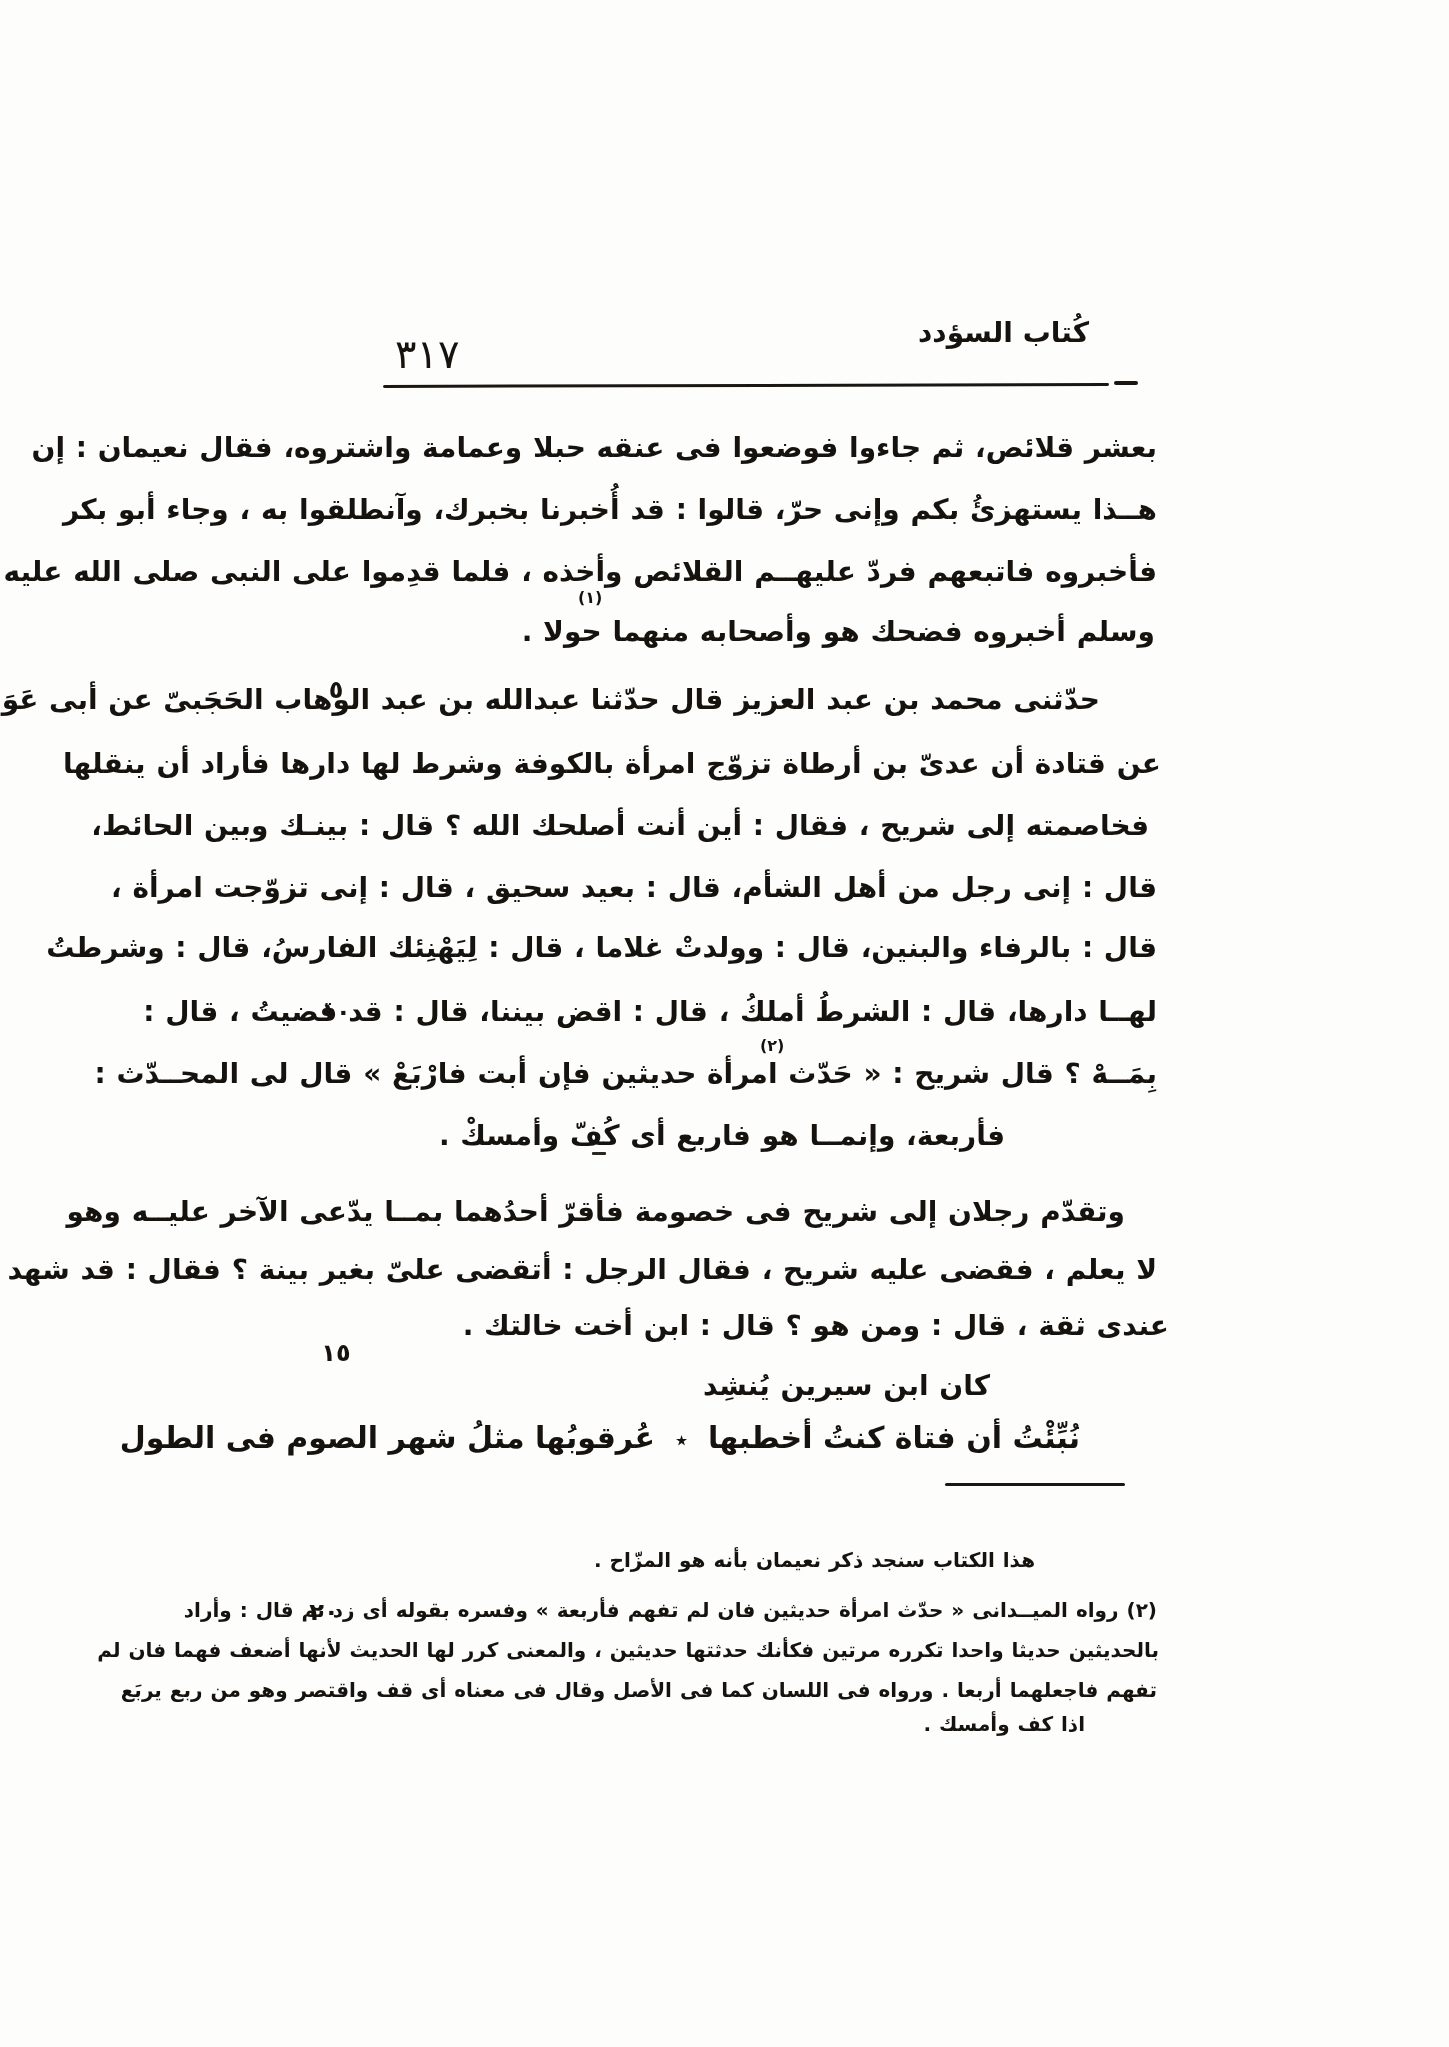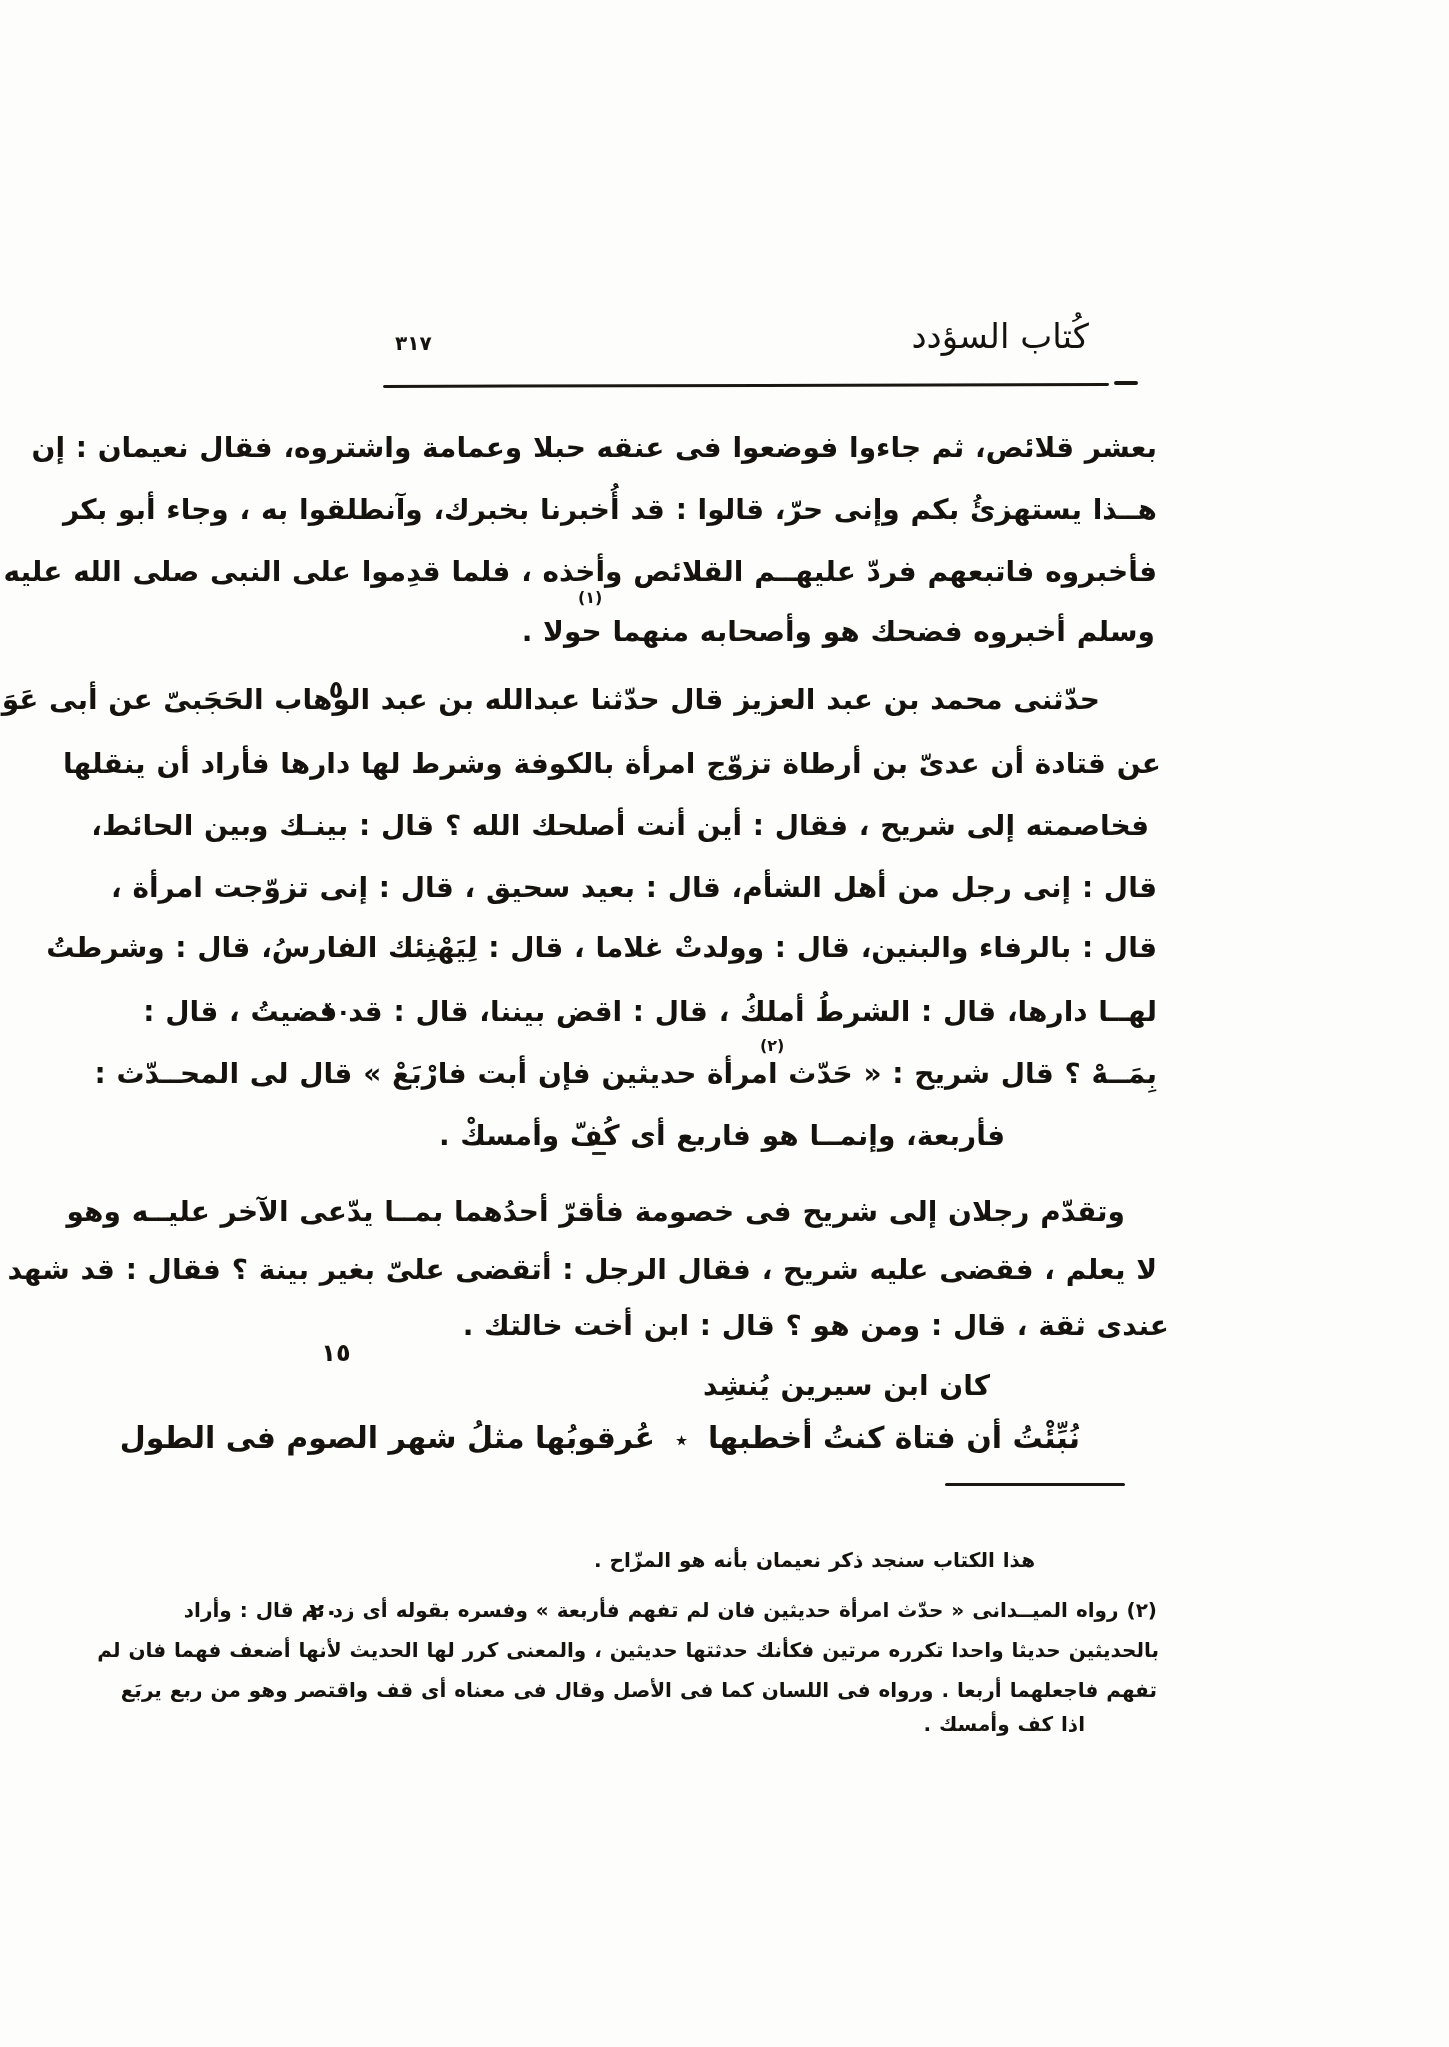--- a/index.html
+++ b/index.html
@@ -15,30 +15,30 @@
     background: #fdfdfb;
     color: #16130f;
     font-family: "DejaVu Sans", sans-serif;
     overflow: hidden;
   }
   .abs { position: absolute; }
 
   .page-title {
     top: 316px;
     right: 360px;
-    font-size: 34px;
-    font-weight: normal;
+    font-size: 28px;
+    font-weight: bold;
     white-space: nowrap;
     direction: rtl;
   }
   .page-number {
     top: 331px;
     left: 395px;
-    font-size: 20px;
-    font-weight: bold;
+    font-size: 40px;
+    font-weight: normal;
     letter-spacing: 3px;
   }
   .header-rule {
     top: 384px;
     left: 383px;
     width: 726px;
     height: 3px;
     background: #1a1713;
     transform: rotate(-0.14deg);
     border-radius: 2px;

